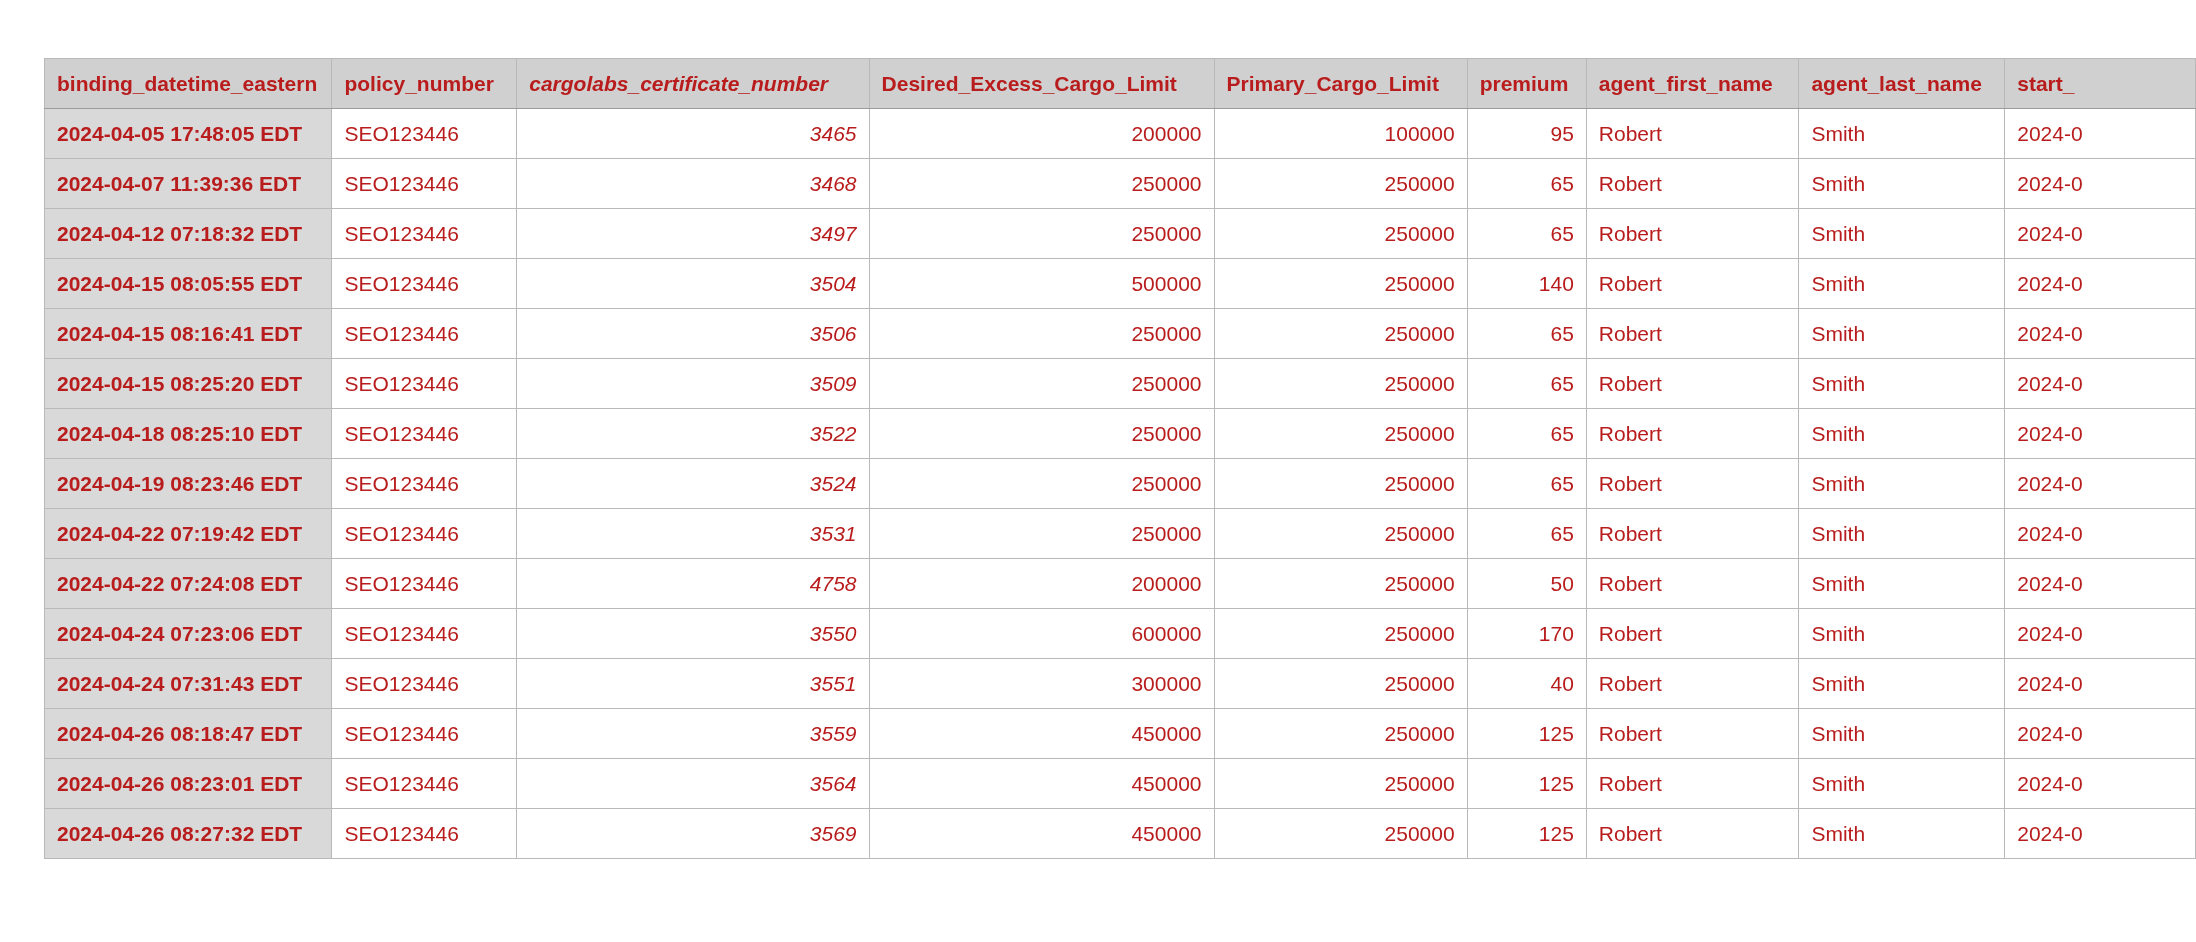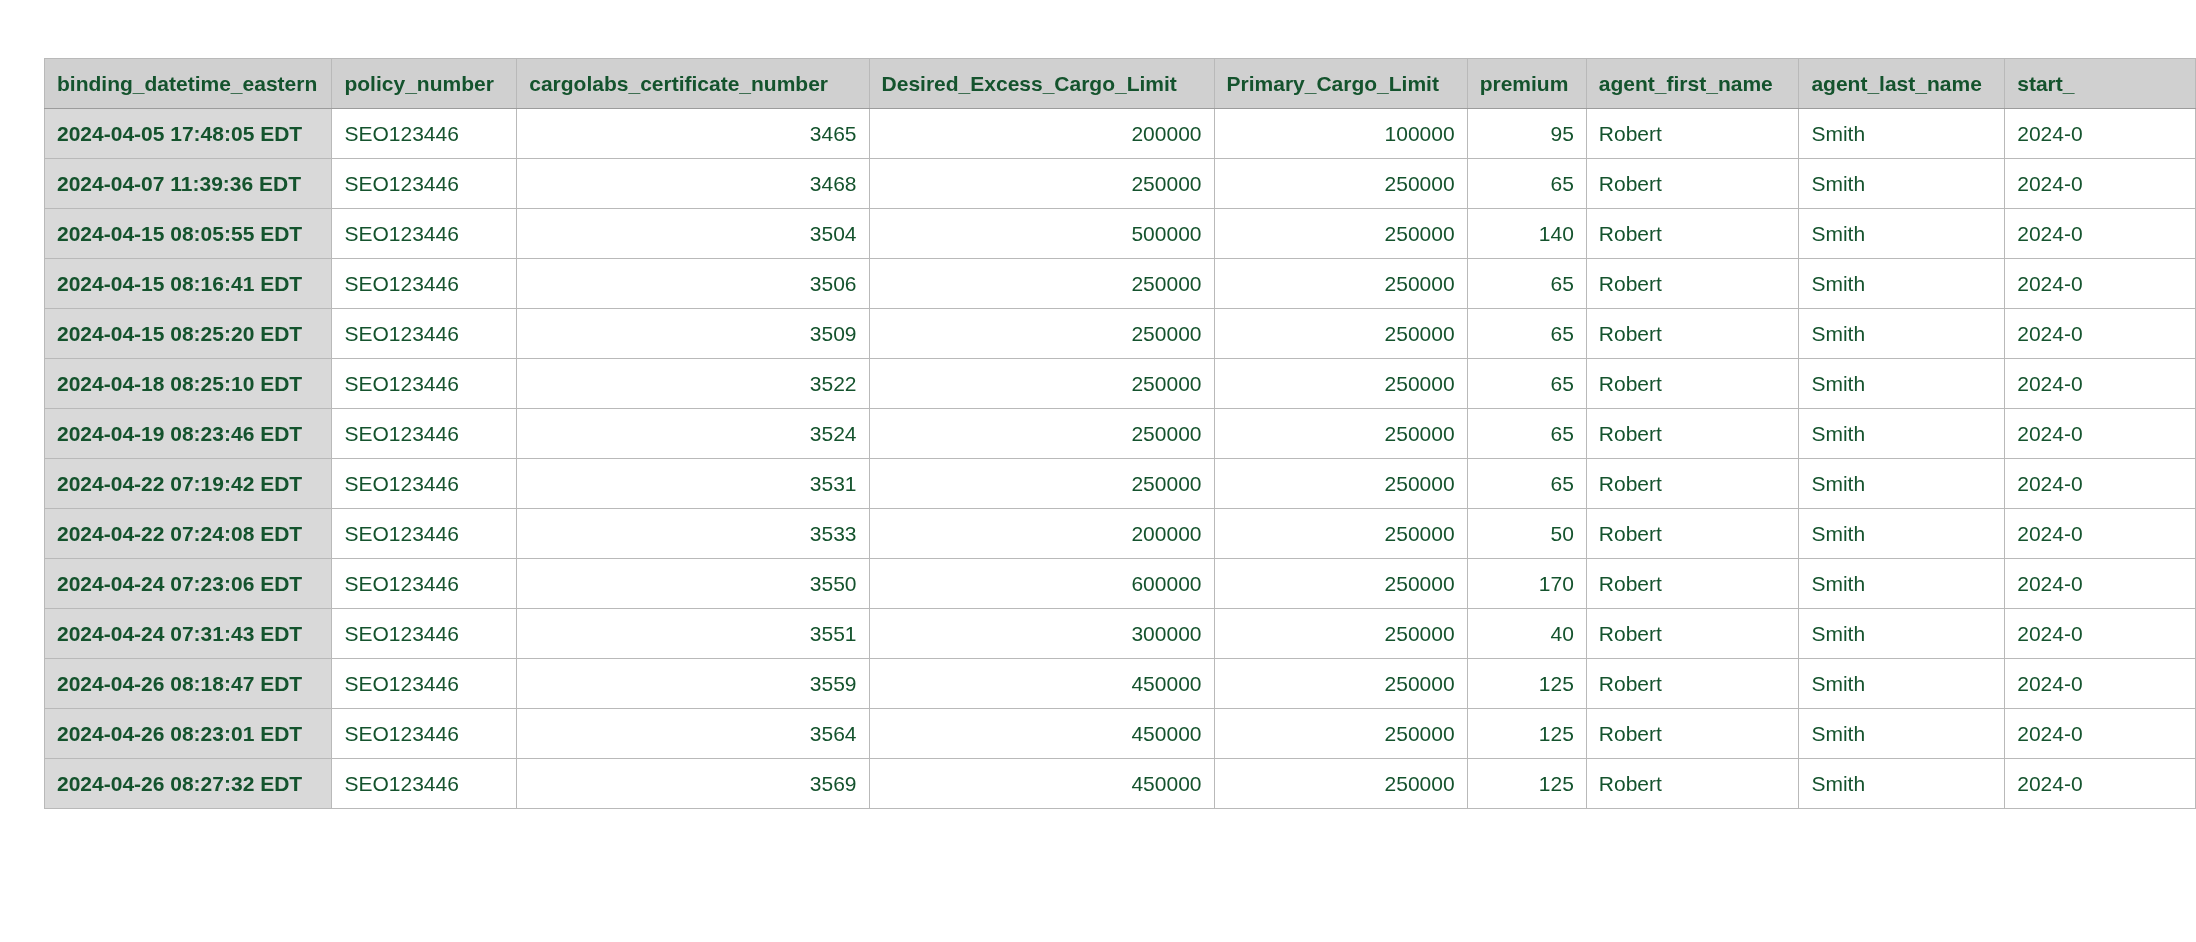--- a/index.html
+++ b/index.html
@@ -25,21 +25,21 @@
     position: absolute;
     left: 44px;
     top: 58px;
     width: 2152px;
     overflow: hidden;
   }
   table.data-table {
     border-collapse: collapse;
     table-layout: fixed;
     font-size: 21px;
-    color: #14532d;
+    color: #b91c1c;
   }
   table.data-table th,
   table.data-table td {
     border: 1px solid #b9b9b9;
     padding: 0 12px;
     height: 49px;
     white-space: nowrap;
     overflow: hidden;
     box-sizing: border-box;
     line-height: 49px;
@@ -62,21 +62,21 @@
   }
   td.num, th.num {
     text-align: right;
   }
   td.txt, th.txt {
     text-align: left;
   }
   
   .c0 { width: 289px; }
   .c1 { width: 192px; }
-  .c2 { width: 372px; }
+  .c2 { width: 372px; font-style: italic; }
   .c3 { width: 362px; }
   .c4 { width: 264px; }
   .c5 { width: 123px; }
   .c6 { width: 222px; }
   .c7 { width: 213px; }
   .c8 { width: 260px; }
 </style>
 </head>
 <body>
 
@@ -113,20 +113,31 @@
           <td class="c1 txt">SEO123446</td>
           <td class="c2 num">3468</td>
           <td class="c3 num">250000</td>
           <td class="c4 num">250000</td>
           <td class="c5 num">65</td>
           <td class="c6 txt">Robert</td>
           <td class="c7 txt">Smith</td>
           <td class="c8 txt">2024-0</td>
         </tr>
         <tr>
+          <td class="c0 rowhead txt">2024-04-12 07:18:32 EDT</td>
+          <td class="c1 txt">SEO123446</td>
+          <td class="c2 num">3497</td>
+          <td class="c3 num">250000</td>
+          <td class="c4 num">250000</td>
+          <td class="c5 num">65</td>
+          <td class="c6 txt">Robert</td>
+          <td class="c7 txt">Smith</td>
+          <td class="c8 txt">2024-0</td>
+        </tr>
+        <tr>
           <td class="c0 rowhead txt">2024-04-15 08:05:55 EDT</td>
           <td class="c1 txt">SEO123446</td>
           <td class="c2 num">3504</td>
           <td class="c3 num">500000</td>
           <td class="c4 num">250000</td>
           <td class="c5 num">140</td>
           <td class="c6 txt">Robert</td>
           <td class="c7 txt">Smith</td>
           <td class="c8 txt">2024-0</td>
         </tr>
@@ -181,21 +192,21 @@
           <td class="c3 num">250000</td>
           <td class="c4 num">250000</td>
           <td class="c5 num">65</td>
           <td class="c6 txt">Robert</td>
           <td class="c7 txt">Smith</td>
           <td class="c8 txt">2024-0</td>
         </tr>
         <tr>
           <td class="c0 rowhead txt">2024-04-22 07:24:08 EDT</td>
           <td class="c1 txt">SEO123446</td>
-          <td class="c2 num">3533</td>
+          <td class="c2 num">4758</td>
           <td class="c3 num">200000</td>
           <td class="c4 num">250000</td>
           <td class="c5 num">50</td>
           <td class="c6 txt">Robert</td>
           <td class="c7 txt">Smith</td>
           <td class="c8 txt">2024-0</td>
         </tr>
         <tr>
           <td class="c0 rowhead txt">2024-04-24 07:23:06 EDT</td>
           <td class="c1 txt">SEO123446</td>

